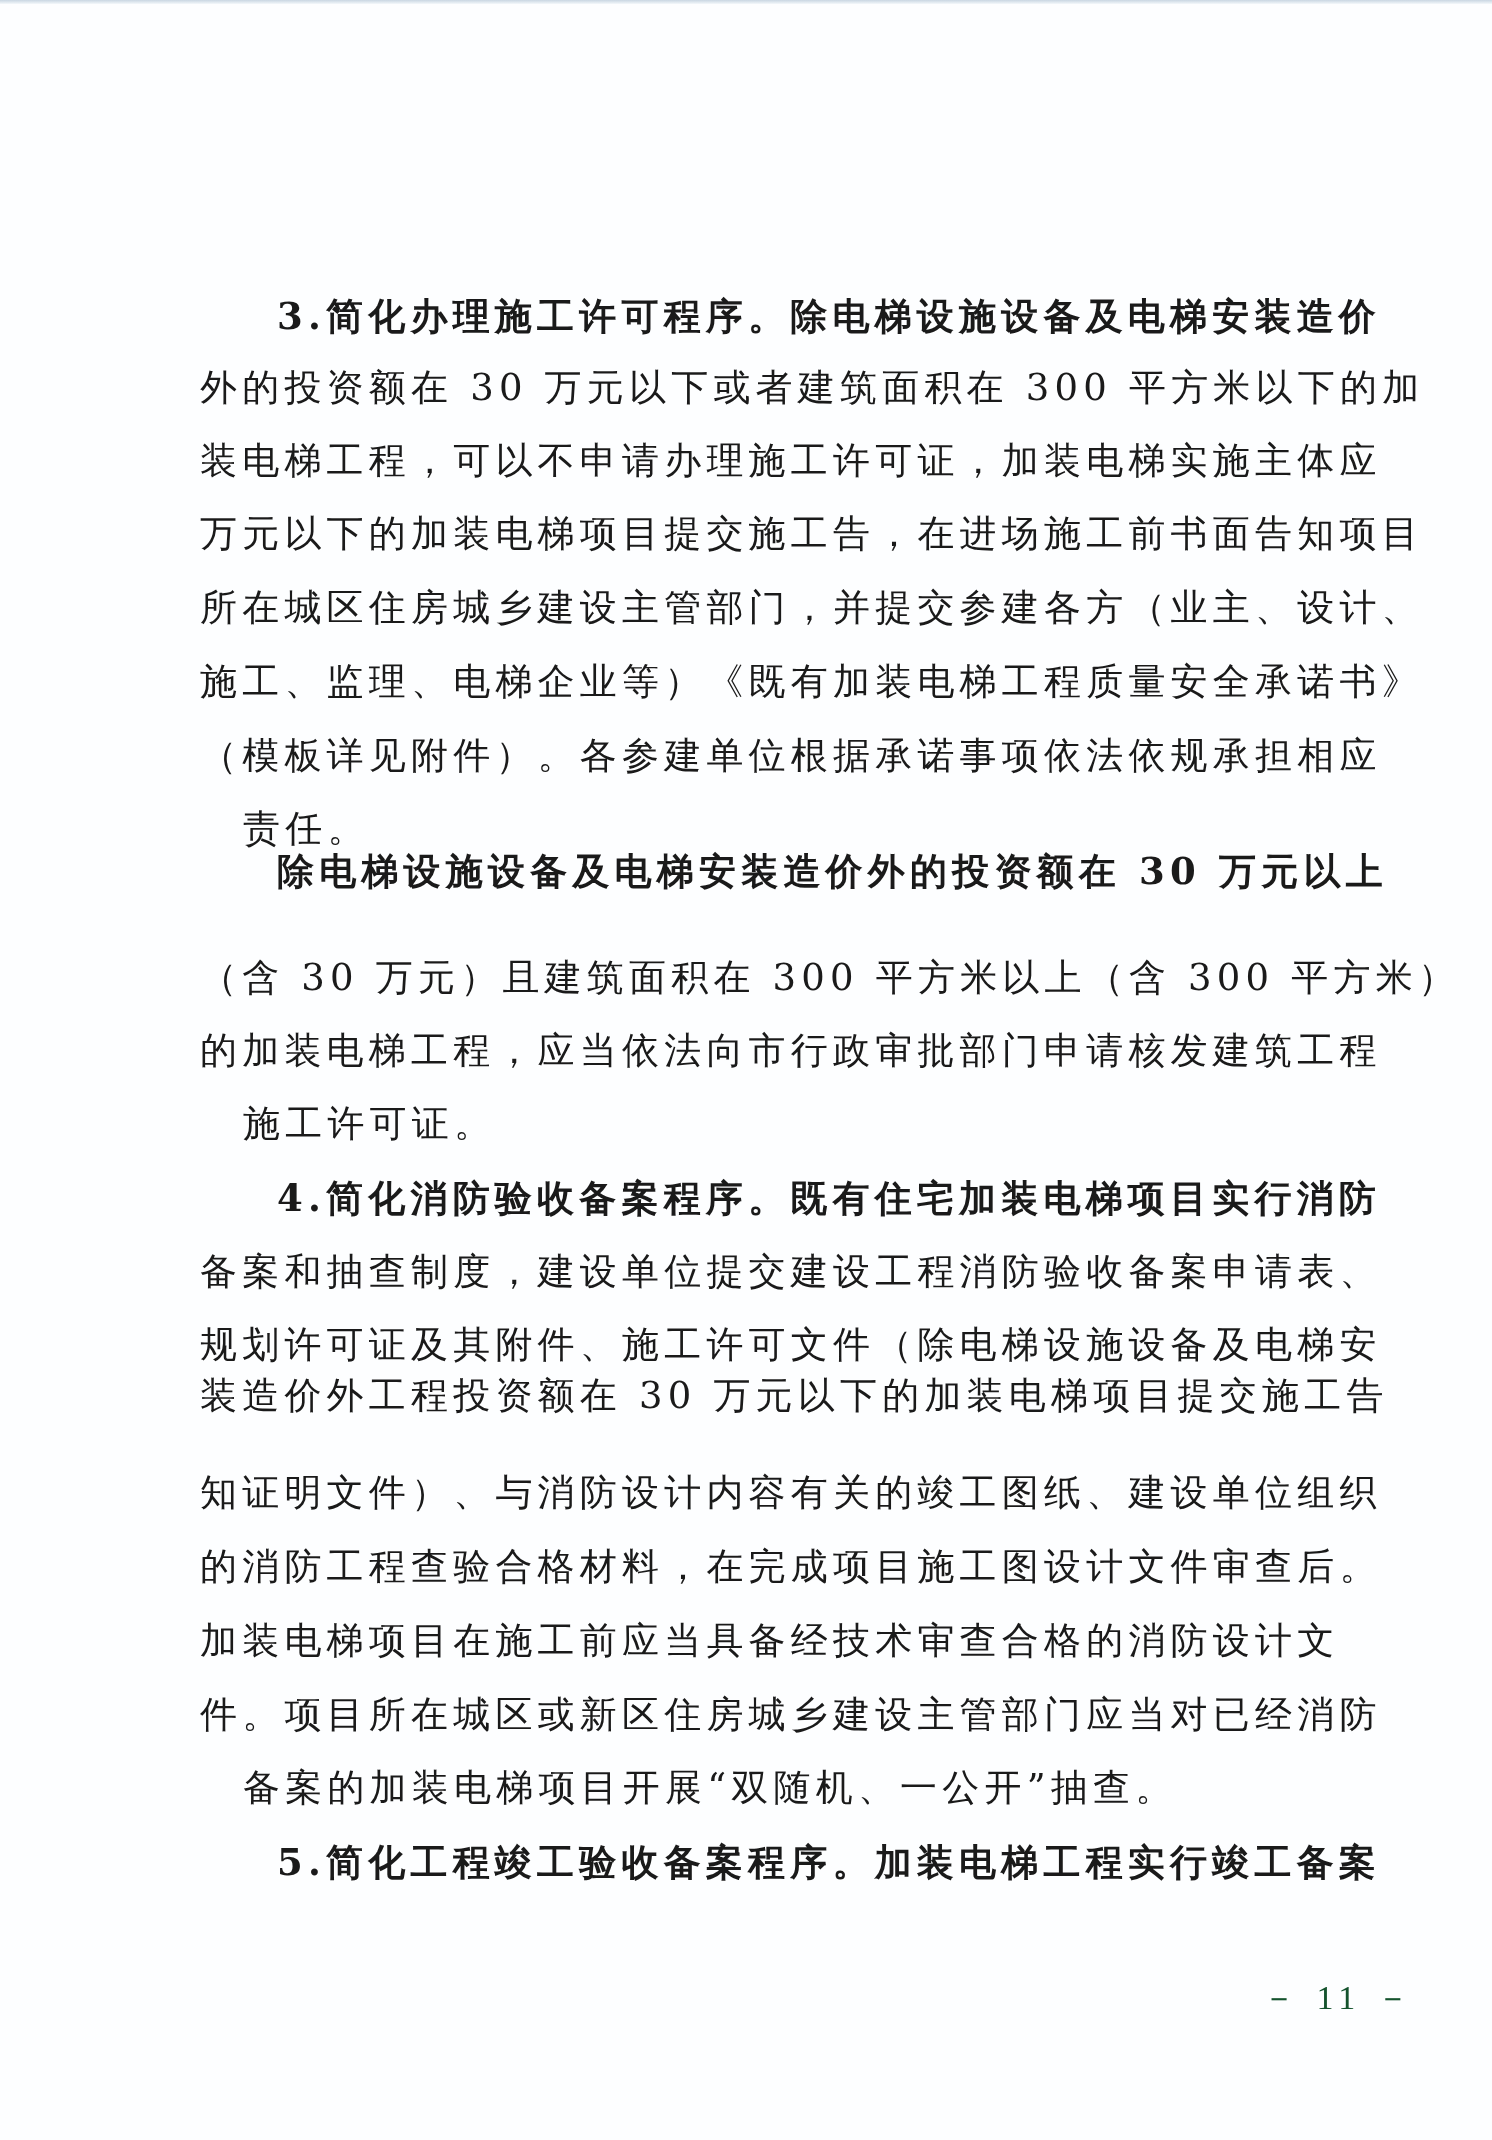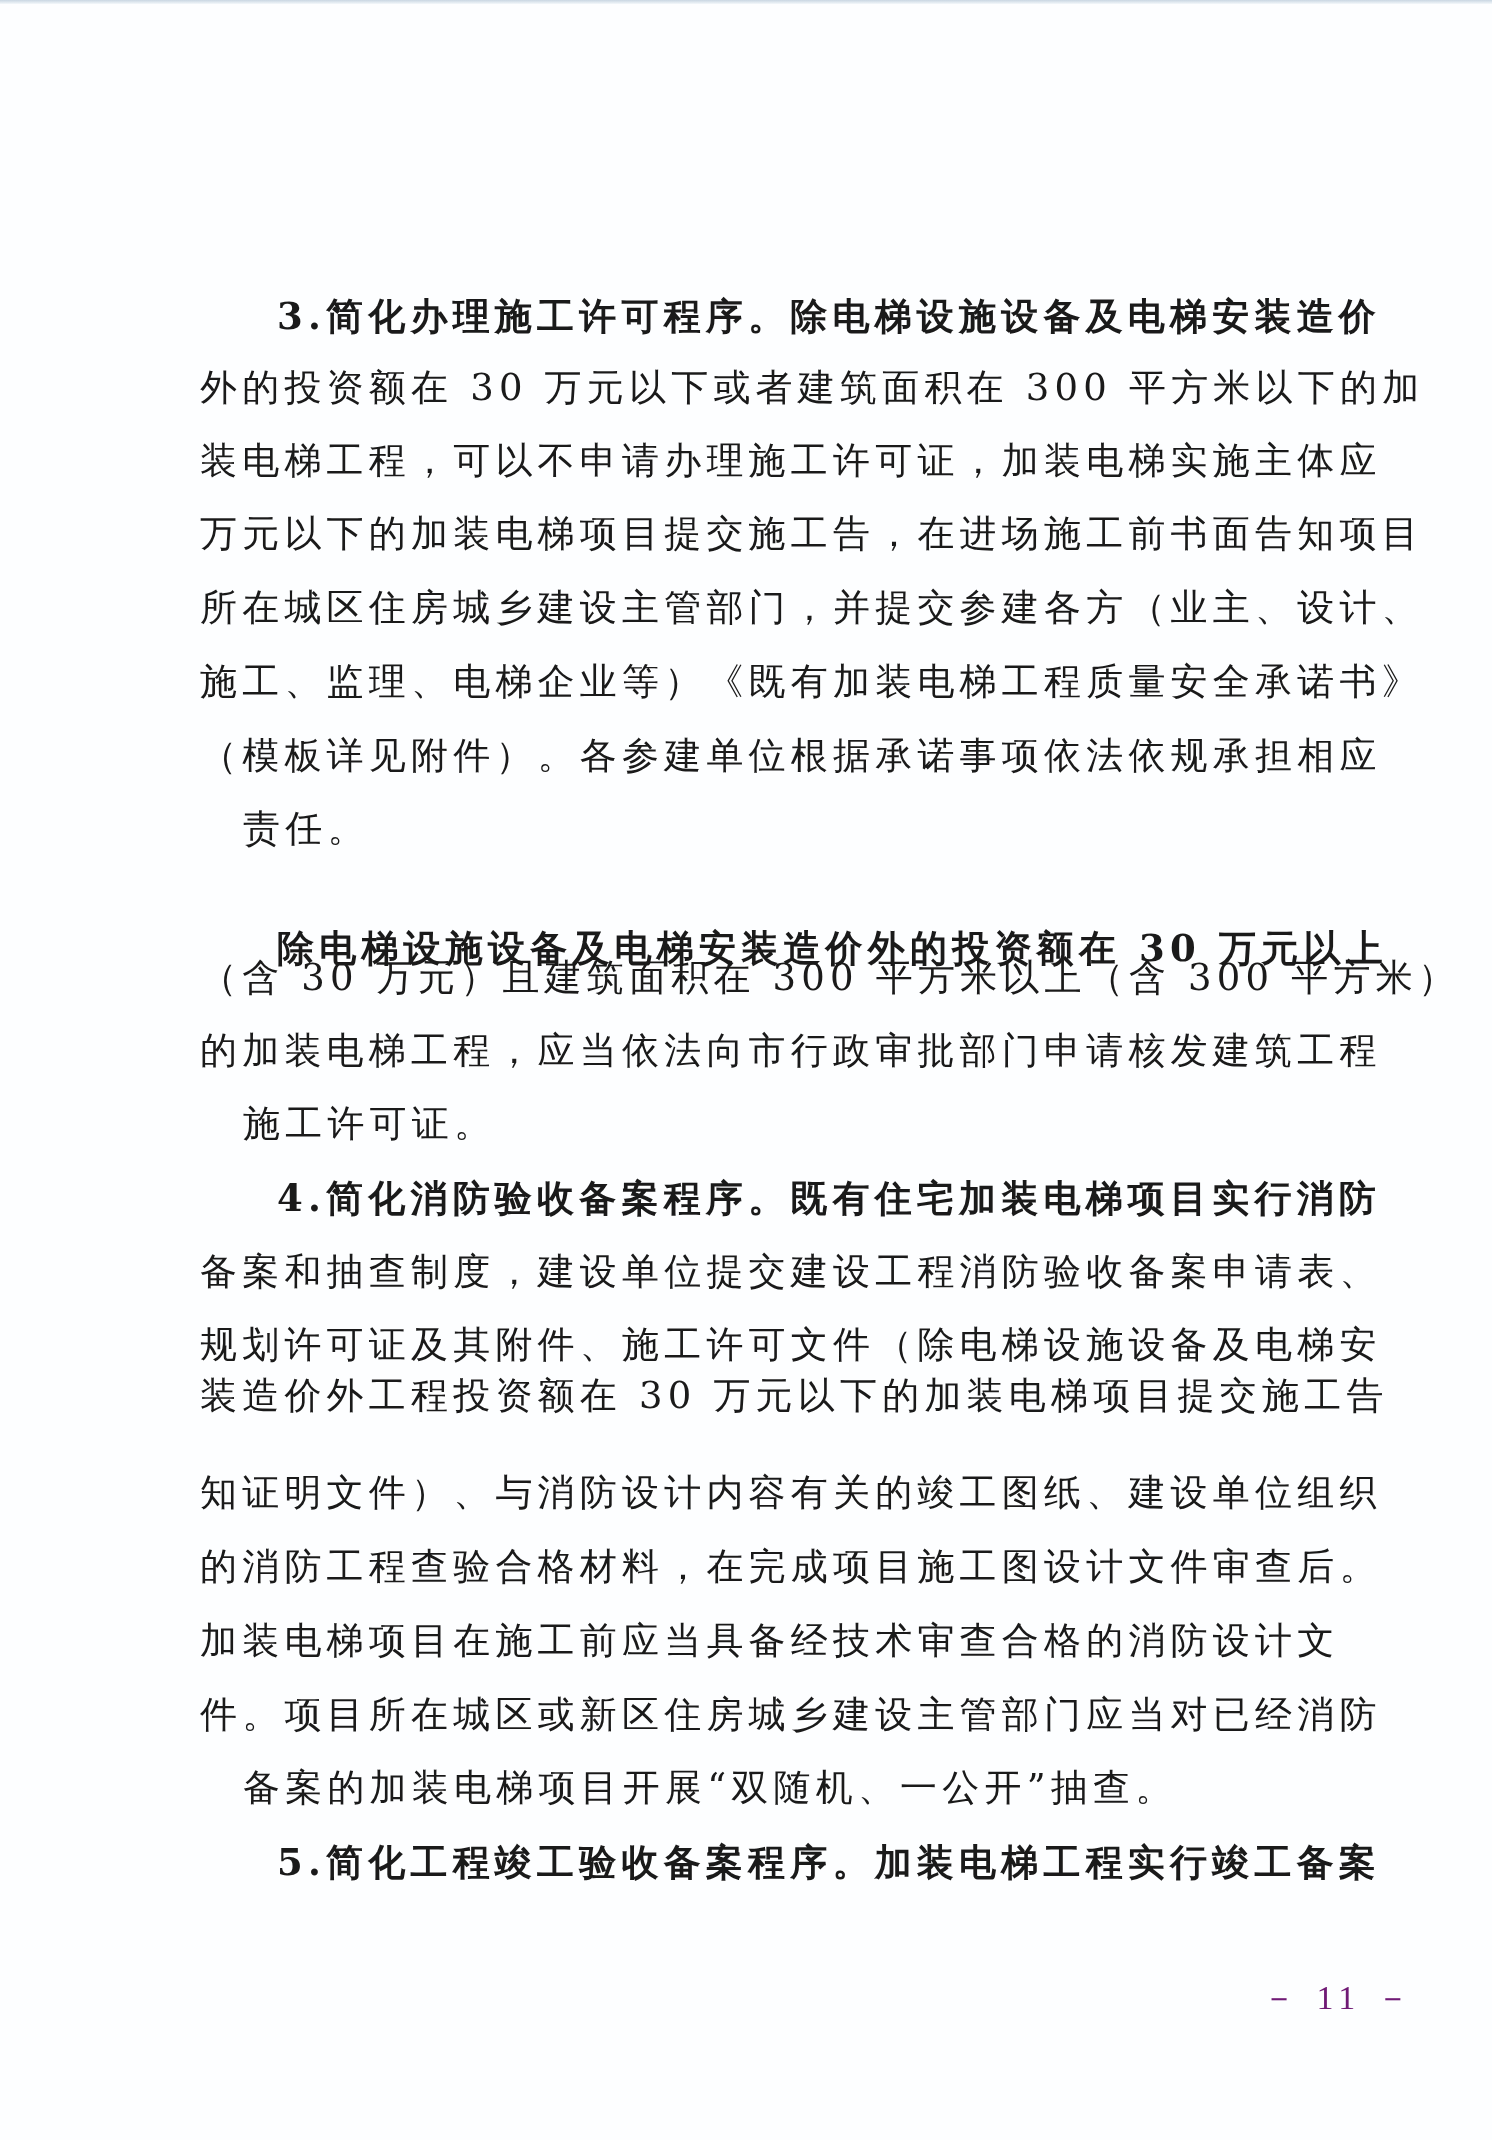--- a/index.html
+++ b/index.html
@@ -28,40 +28,40 @@
   }
   .line.indent { left: 277px; width: 1055px; font-weight: bold; }
   .line.last { text-align-last: left; margin-left: 43px; }
   .page-number {
     position: absolute;
     left: 1262px; top: 1973px;
     font-family: "Liberation Serif", serif;
     font-size: 34px;
     letter-spacing: 6px;
     line-height: 50px;
-    color: #701a75;
+    color: #14532d;
   }
 </style>
 </head>
 <body>
 
 <div class="page-edge"></div>
 
 <div>
 
   <div class="line indent" style="top:286px">3.简化办理施工许可程序。除电梯设施设备及电梯安装造价</div>
   <div class="line" style="top:358px">外的投资额在 30 万元以下或者建筑面积在 300 平方米以下的加</div>
   <div class="line" style="top:431px">装电梯工程，可以不申请办理施工许可证，加装电梯实施主体应</div>
   <div class="line" style="top:504px">万元以下的加装电梯项目提交施工告，在进场施工前书面告知项目</div>
   <div class="line" style="top:578px">所在城区住房城乡建设主管部门，并提交参建各方（业主、设计、</div>
   <div class="line" style="top:652px">施工、监理、电梯企业等）《既有加装电梯工程质量安全承诺书》</div>
   <div class="line" style="top:726px">（模板详见附件）。各参建单位根据承诺事项依法依规承担相应</div>
   <div class="line last" style="top:799px">责任。</div>
 
-  <div class="line indent" style="top:918px">除电梯设施设备及电梯安装造价外的投资额在 30 万元以上</div>
+  <div class="line indent" style="top:841px">除电梯设施设备及电梯安装造价外的投资额在 30 万元以上</div>
   <div class="line" style="top:948px">（含 30 万元）且建筑面积在 300 平方米以上（含 300 平方米）</div>
   <div class="line" style="top:1021px">的加装电梯工程，应当依法向市行政审批部门申请核发建筑工程</div>
   <div class="line last" style="top:1094px">施工许可证。</div>
 
   <div class="line indent" style="top:1168px">4.简化消防验收备案程序。既有住宅加装电梯项目实行消防</div>
   <div class="line" style="top:1242px">备案和抽查制度，建设单位提交建设工程消防验收备案申请表、</div>
   <div class="line" style="top:1315px">规划许可证及其附件、施工许可文件（除电梯设施设备及电梯安</div>
   <div class="line" style="top:1366px">装造价外工程投资额在 30 万元以下的加装电梯项目提交施工告</div>
   <div class="line" style="top:1463px">知证明文件）、与消防设计内容有关的竣工图纸、建设单位组织</div>
   <div class="line" style="top:1537px">的消防工程查验合格材料，在完成项目施工图设计文件审查后。</div>

